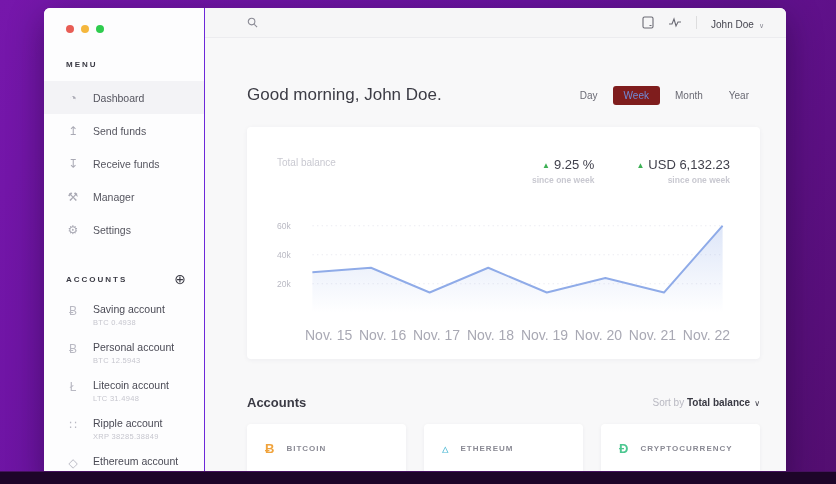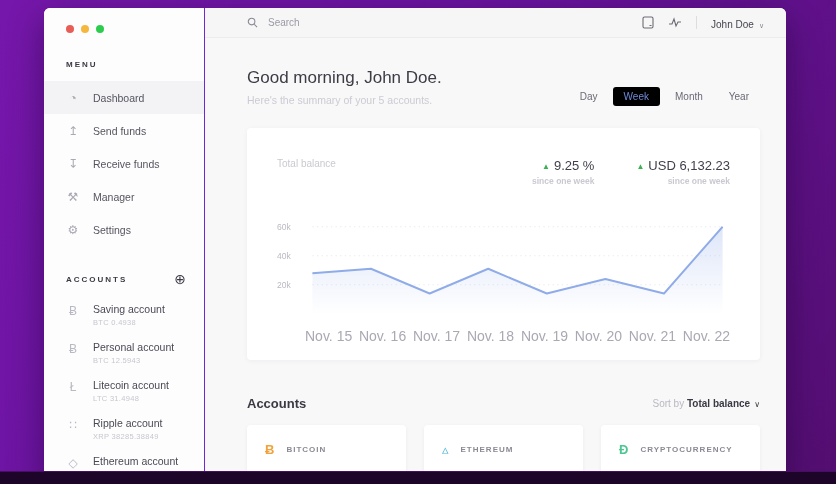--- a/index.html
+++ b/index.html
@@ -46,21 +46,21 @@
   .tb-divider { width:1px; height:13px; background:#ddddde; }
   .user-name { font-size:10px; color:#45454f; cursor:pointer; }
   .chev { font-size:7px; color:#8a8a94; margin-left:5px; }
 
   .main { flex:1; padding:30px 26px 0 42px; }
   .greet-row { display:flex; justify-content:space-between; align-items:flex-end; }
   .greeting { font-size:17px; color:#3c3c45; font-weight:400; }
   .subtitle { font-size:10.5px; color:#cbcbd3; margin-top:6px; }
   .range-tabs { display:flex; gap:4px; align-items:center; }
   .range-tab { font-size:10px; color:#6a6a74; padding:4px 11px; border-radius:3px; cursor:pointer;margin-top:18px; }
-  .range-tab.active { background:#000000; color:#6f8bd8; }
+  .range-tab.active { background:#7f1d1d; color:#6f8bd8; }
 
   .balance-card { margin-top:22px; background:#ffffff; border-radius:4px;
     box-shadow:0 1px 5px rgba(40,40,70,.05); padding:26px 30px 12px 30px; height:232px; }
   .bc-top { display:flex; justify-content:space-between; align-items:flex-start; }
   .bc-amount { font-size:26px; color:#3f3f4b; font-weight:400; letter-spacing:-.3px; }
   .bc-label { font-size:10px; color:#c9c9d1; margin-top:4px; }
   .bc-changes { display:flex; gap:42px; padding-top:4px; }
   .change { text-align:right; }
   .change-val { font-size:13px; color:#3f3f4b; }
   .tri-up { color:#3cb054; font-size:8px; margin-right:4px; vertical-align:1px; }
@@ -171,21 +171,20 @@
 
     <div class="content">
       <div class="topbar">
         <div class="search-wrap">
           <span class="tb-icon">
             <svg width="11" height="11" viewBox="0 0 12 12">
                 <circle cx="5" cy="5" r="3.6" fill="none" stroke="#8a8a94" stroke-width="1.2"></circle>
                 <line x1="8" y1="8" x2="11" y2="11" stroke="#8a8a94" stroke-width="1.2"></line>
               </svg>
           </span>
-          <input class="search-input" placeholder="Search" style="">
         </div>
         <div class="topbar-right">
           <span class="tb-icon">
             <svg width="12" height="13" viewBox="0 0 12 13">
                 <rect x="1" y="1" width="10" height="11" rx="1.5" fill="none" stroke="#6a6a74" stroke-width="1.1"></rect>
                 <line x1="7.5" y1="9.5" x2="9.5" y2="9.5" stroke="#6a6a74" stroke-width="1.1"></line>
               </svg>
           </span>
           <span class="tb-icon">
             <svg width="14" height="11" viewBox="0 0 14 11">
@@ -196,21 +195,20 @@
           <span>
             <span class="user-name">John Doe</span><span class="chev">∨</span>
           </span>
         </div>
       </div>
 
       <div class="main">
         <div class="greet-row">
           <div>
             <div class="greeting">Good morning, John Doe.</div>
-            <div class="subtitle">Here's the summary of your 5 accounts.</div>
           </div>
           <div class="range-tabs">
               <span class="range-tab">Day</span>
               <span class="range-tab active">Week</span>
               <span class="range-tab">Month</span>
               <span class="range-tab">Year</span>
             </div>
         </div>
 
         <div class="balance-card">

